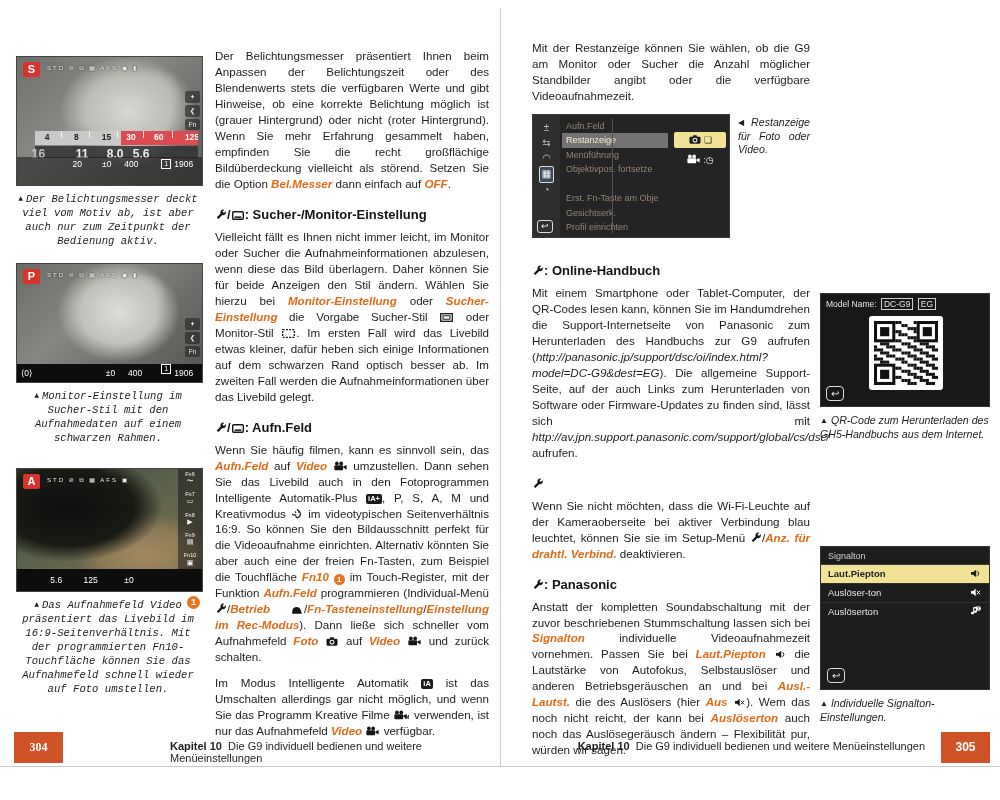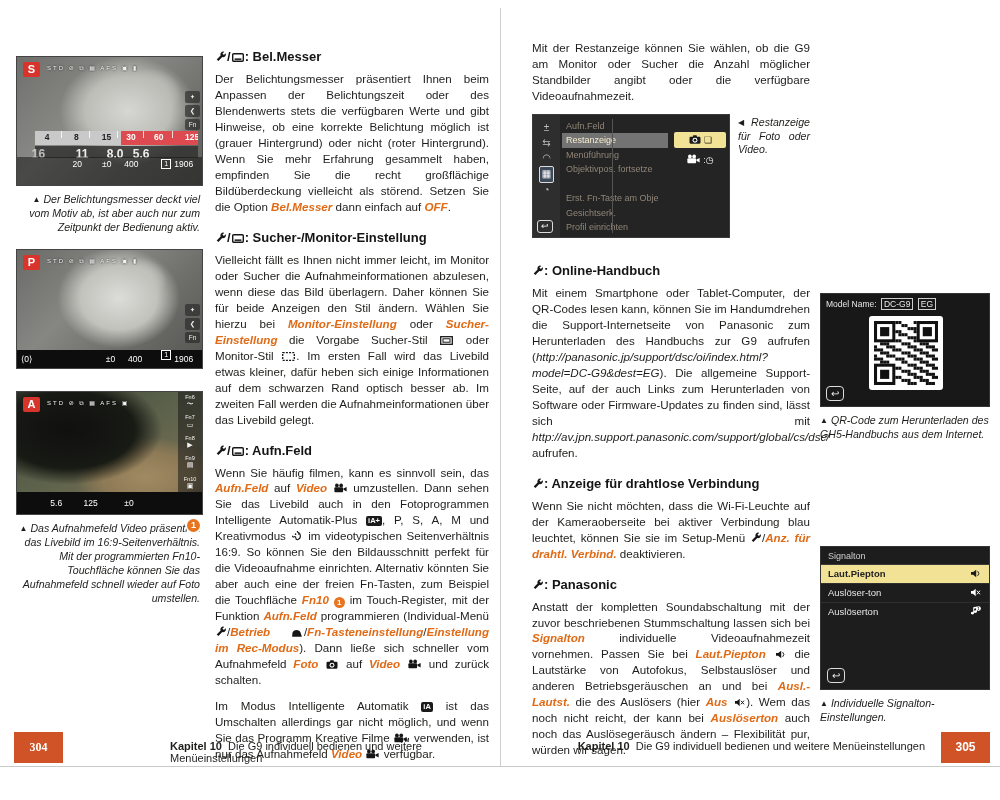--- a/index.html
+++ b/index.html
@@ -21,21 +21,21 @@
            padding:0 2px;border-radius:2px;line-height:10px;vertical-align:1px;}
   .run-marker{display:inline-block;width:11px;height:11px;border-radius:50%;background:#e87420;
               color:#fff;font-size:8px;font-weight:bold;text-align:center;line-height:11px;vertical-align:-1px;}
   .ii{display:inline-block;margin:0 1px;}
   .ii svg{vertical-align:-1px;}
 
   
   #left-figs{position:absolute;left:16px;top:56px;width:190px;}
   .cam{position:relative;width:185px;border:1px solid #444;background:#777;overflow:hidden;}
   .cam .photo{position:absolute;inset:0;}
-  .caption{font-size:10.6px;font-style:italic;line-height:1.32;margin:7px 0 14px 0;width:184px;text-align:right;}
+  .caption{font-size:10.6px;font-style:italic;line-height:1.32;margin:7px 0 14px 0;width:184px;text-align:center;font-family:Liberation Mono, monospace;}
   .cap-marker{font-style:normal;font-size:8px;vertical-align:1px;margin-right:3px;}
   .mode-badge{position:absolute;left:6px;top:5px;width:17px;height:15px;background:#d9342b;color:#fff;
               font-weight:bold;font-size:11px;text-align:center;line-height:15px;border-radius:2px;}
   .statusrow{position:absolute;left:30px;top:7px;right:24px;color:#f2f2f2;font-size:6px;
              letter-spacing:2px;white-space:nowrap;overflow:hidden;text-shadow:0 0 2px #000;}
   .railbox{position:absolute;right:2px;width:15px;color:#eee;font-size:6.5px;text-align:center;}
   .railbox div{background:rgba(40,40,40,.65);border-radius:2px;margin:2px 0;padding:2px 0;}
   
   .meter{position:absolute;left:4px;right:4px;top:74px;}
   .mlabel{position:absolute;left:16px;color:#fff;font-size:10px;font-weight:bold;text-shadow:0 0 2px #000;}
@@ -176,20 +176,23 @@
           <div>Fn</div>
         </div>
       <div class="blackbar" style="height:18px;line-height:18px;">
         <span style="position:absolute;left:4px;">⟨0⟩</span>
         <span style="position:absolute;left:48%">±0</span>
         <span style="position:absolute;left:60%">400</span>
         <span style="position:absolute;left:78%" class="cardnum">1</span>
         <span style="position:absolute;left:85%">1906</span>
       </div>
     </div>
+    <div class="caption">
+      <span class="cap-marker">▲</span><span>Monitor-Einstellung im Sucher-Stil mit den Aufnahmedaten auf einem schwarzen Rahmen.</span>
+    </div>
 
     <div style="position:relative;margin-top:22px;">
       <div class="cam" style="height:122px;background:#0d0d0d;">
         <div class="photo" style="bottom:22px;background:
           radial-gradient(120px 70px at 28% 38%, #101010 0%, #181a14 55%, rgba(20,22,16,0) 78%),
           radial-gradient(90px 50px at 70% 85%, #a08a62 0%, #8d7a56 50%, rgba(140,120,85,0) 80%),
           linear-gradient(150deg,#3c4435,#59604a 45%,#6e6a50 75%,#4c4a38);"></div>
         <div class="mode-badge">A</div>
         <div class="statusrow" style="right:28px;">STD ⊘ ⧉ ▦ AFS ▣</div>
         <div class="fnstrip">
@@ -206,26 +209,20 @@
         </div>
       </div>
       <div class="fig3-marker" style="top:128px;">1</div>
       <div class="caption" style="">
         <span class="cap-marker">▲</span><span>Das Aufnahmefeld Video präsentiert das Livebild im 16:9-Seitenverhältnis. Mit der programmierten Fn10-Touchfläche können Sie das Aufnahmefeld schnell wieder auf Foto umstellen.</span>
       </div>
     </div>
   </div>
 
   <div id="left-text" class="textcol">
-    <h2 class="sec"><span class="ii"><svg width="10" height="11" viewBox="0 0 10 11">
-            <path d="M7.3 0.6a2.9 2.9 0 0 0-2.7 3.9L0.7 8.4 2.4 10l3.9-3.9a2.9 2.9 0 0 0 3.4-3.9L7.9 4 6.4 2.6 8.2 0.9a2.9 2.9 0 0 0-.9-.3z" fill="#161616"></path>
-          </svg></span><span>/</span><span class="ii"><svg width="12" height="9" viewBox="0 0 12 9">
-            <rect x="0.7" y="0.7" width="10.6" height="7.6" rx="1" fill="none" stroke="#161616" stroke-width="1.4"></rect>
-            <rect x="2.6" y="5.4" width="6.8" height="1.5" fill="#161616"></rect>
-          </svg></span><span>: Bel.Messer</span></h2>
     <p class="body"><span>Der Belichtungsmesser präsentiert Ihnen beim Anpassen der Belichtungszeit oder des Blendenwerts stets die verfügbaren Werte und gibt Hinweise, ob eine korrekte Belichtung möglich ist (grauer Hintergrund) oder nicht (roter Hintergrund). Wenn Sie mehr Erfahrung gesammelt haben, empfinden Sie die recht großflächige Bildüberdeckung vielleicht als störend. Setzen Sie die Option </span><span class="run-o">Bel.Messer</span><span> dann einfach auf </span><span class="run-o">OFF</span><span>.</span></p>
 
     <h2 class="sec"><span class="ii"><svg width="10" height="11" viewBox="0 0 10 11">
             <path d="M7.3 0.6a2.9 2.9 0 0 0-2.7 3.9L0.7 8.4 2.4 10l3.9-3.9a2.9 2.9 0 0 0 3.4-3.9L7.9 4 6.4 2.6 8.2 0.9a2.9 2.9 0 0 0-.9-.3z" fill="#161616"></path>
           </svg></span><span>/</span><span class="ii"><svg width="12" height="9" viewBox="0 0 12 9">
             <rect x="0.7" y="0.7" width="10.6" height="7.6" rx="1" fill="none" stroke="#161616" stroke-width="1.4"></rect>
             <rect x="2.6" y="5.4" width="6.8" height="1.5" fill="#161616"></rect>
           </svg></span><span>: Sucher-/Monitor-Einstellung</span></h2>
     <p class="body"><span>Vielleicht fällt es Ihnen nicht immer leicht, im Monitor oder Sucher die Aufnahmeinformationen abzulesen, wenn diese das Bild überlagern. Daher können Sie für beide Anzeigen den Stil ändern. Wählen Sie hierzu bei </span><span class="run-o">Monitor-Einstellung</span><span> oder </span><span class="run-o">Sucher-Einstellung</span><span> die Vorgabe Sucher-Stil </span><span class="ii"><svg width="13" height="9" viewBox="0 0 13 9">
             <rect x="0.7" y="0.7" width="11.6" height="7.6" fill="none" stroke="#161616" stroke-width="1.3"></rect>
@@ -328,21 +325,21 @@
       </div>
     </div>
 
     <h2 class="sec"><span class="ii"><svg width="10" height="11" viewBox="0 0 10 11">
             <path d="M7.3 0.6a2.9 2.9 0 0 0-2.7 3.9L0.7 8.4 2.4 10l3.9-3.9a2.9 2.9 0 0 0 3.4-3.9L7.9 4 6.4 2.6 8.2 0.9a2.9 2.9 0 0 0-.9-.3z" fill="#161616"></path>
           </svg></span><span>: Online-Handbuch</span></h2>
     <p class="body"><span>Mit einem Smartphone oder Tablet-Computer, der QR-Codes lesen kann, können Sie im Handumdrehen die Support-Internetseite von Panasonic zum Herunterladen des Handbuchs zur G9 aufrufen (</span><span class="run-i">http://panasonic.jp/support/dsc/oi/index.html?model=DC-G9&amp;dest=EG</span><span>). Die allgemeine Support-Seite, auf der auch Links zum Herunterladen von Software oder Firmware-Updates zu finden sind, lässt sich mit </span><span class="run-i">http://av.jpn.support.panasonic.com/support/global/cs/dsc/</span><span> aufrufen.</span></p>
 
     <h2 class="sec"><span class="ii"><svg width="10" height="11" viewBox="0 0 10 11">
             <path d="M7.3 0.6a2.9 2.9 0 0 0-2.7 3.9L0.7 8.4 2.4 10l3.9-3.9a2.9 2.9 0 0 0 3.4-3.9L7.9 4 6.4 2.6 8.2 0.9a2.9 2.9 0 0 0-.9-.3z" fill="#161616"></path>
-          </svg></span><span>: Anzeige für drahtlose Verbindung</span></h2>
+          </svg></span></h2>
     <p class="body"><span>Wenn Sie nicht möchten, dass die Wi-Fi-Leuchte auf der Kameraoberseite bei aktiver Verbindung blau leuchtet, können Sie sie im Setup-Menü </span><span class="ii"><svg width="10" height="11" viewBox="0 0 10 11">
             <path d="M7.3 0.6a2.9 2.9 0 0 0-2.7 3.9L0.7 8.4 2.4 10l3.9-3.9a2.9 2.9 0 0 0 3.4-3.9L7.9 4 6.4 2.6 8.2 0.9a2.9 2.9 0 0 0-.9-.3z" fill="#161616"></path>
           </svg></span><span>/</span><span class="run-o">Anz. für drahtl. Verbind.</span><span> deaktivieren.</span></p>
 
     <h2 class="sec"><span class="ii"><svg width="10" height="11" viewBox="0 0 10 11">
             <path d="M7.3 0.6a2.9 2.9 0 0 0-2.7 3.9L0.7 8.4 2.4 10l3.9-3.9a2.9 2.9 0 0 0 3.4-3.9L7.9 4 6.4 2.6 8.2 0.9a2.9 2.9 0 0 0-.9-.3z" fill="#161616"></path>
           </svg></span><span>: Panasonic</span></h2>
     <p class="body"><span>Anstatt der kompletten Soundabschaltung mit der zuvor beschriebenen Stummschaltung lassen sich bei </span><span class="run-o">Signalton</span><span> individuelle Videoaufnahmezeit vornehmen. Passen Sie bei </span><span class="run-o">Laut.Piepton</span><span> </span><span class="ii"><svg width="11" height="9" viewBox="0 0 12 10">
             <path d="M1 3.4h2.4L6.8.7v8.6L3.4 6.4H1z" fill="#161616"></path>
             <path d="M8.4 2.4a3.6 3.6 0 0 1 0 5.2" fill="none" stroke="#161616" stroke-width="1.1"></path>

